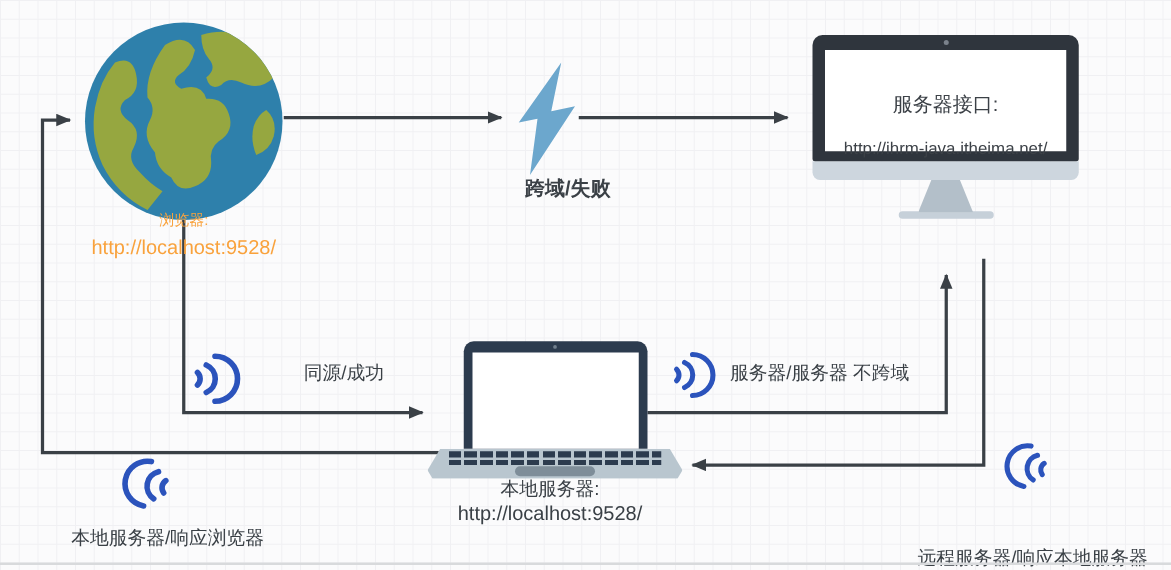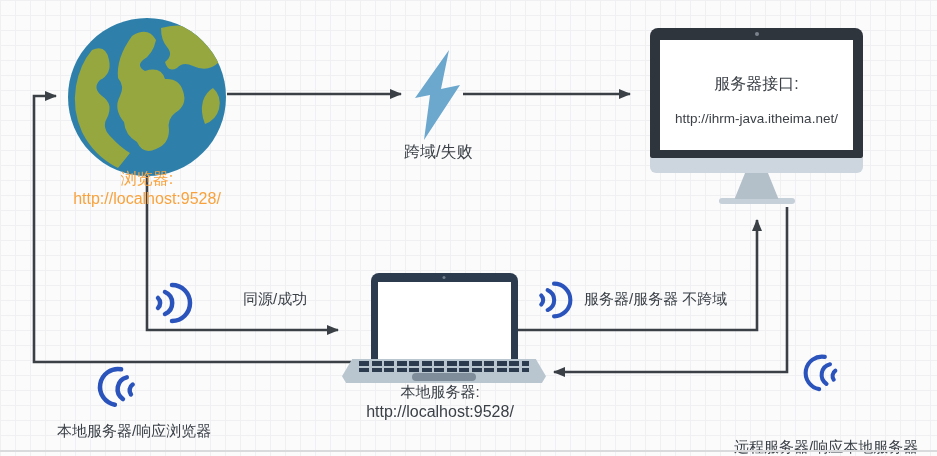--- a/index.html
+++ b/index.html
@@ -12,21 +12,21 @@
     background-size:15px 15px;
     font-family:"Liberation Sans","DejaVu Sans",sans-serif;
     color:#3a4046;
   }
   .abs{position:absolute;}
   .lbl{position:absolute;font-size:15px;line-height:1.2;color:#3a4046;white-space:nowrap;}
   .lbl.center{transform:translateX(-50%);}
   .orange{color:#f9a23c;}
   
   .monitor{position:absolute;left:650px;top:28px;width:213px;}
-  .m-frame{position:relative;height:130px;background:#2f353d;border-radius:8px 8px 2px 2px;}
+  .m-frame{position:relative;height:101px;background:#2f353d;border-radius:8px 8px 2px 2px;}
   .m-cam{position:absolute;left:50%;top:4px;width:4px;height:4px;border-radius:50%;background:#7b828c;transform:translateX(-50%);}
   .m-screen{position:absolute;left:10px;right:10px;top:12px;bottom:8px;background:#ffffff;
     display:flex;flex-direction:column;align-items:center;justify-content:flex-start;padding-top:34px;box-sizing:border-box;}
   .m-title{font-size:16px;color:#3c4147;}
   .m-url{font-size:13.5px;color:#3c4147;margin-top:16px;white-space:nowrap;}
   .m-chin{height:15px;background:#cdd6de;border-radius:0 0 6px 6px;}
   .m-stand{width:44px;height:26px;margin:0 auto;background:#b3bfc9;
     clip-path:polygon(24% 0,76% 0,100% 100%,0 100%);}
   .m-base{width:76px;height:6px;margin:-1px auto 0;background:#c6d0d9;border-radius:3px;}
   
@@ -73,27 +73,27 @@
         </clipPath>
       </defs>
     <circle cx="81" cy="81" r="79" fill="#2e80ab"></circle>
     <g clip-path="url(#gclip)" fill="#96a740">
       <path d="M26,34 Q40,28 43,44 Q46,58 34,64 Q26,72 36,80 Q48,88 41,102 Q35,112 46,122 Q54,131 64,137 L52,152 Q28,140 16,116 Q6,94 10,70 Q14,48 26,34 Z"></path>
       <path d="M66,20 Q82,10 90,24 Q87,38 77,44 Q70,50 79,55 Q95,50 99,63 Q113,62 117,75 Q122,89 109,97 Q101,103 103,114 Q103,128 90,133 Q77,139 71,126 Q59,119 58,106 Q47,93 54,80 Q59,70 52,62 Q50,42 66,20 Z"></path>
       <path d="M95,12 Q122,4 140,21 Q152,32 153,46 Q142,57 127,50 Q117,45 111,52 Q102,57 99,46 Q108,39 101,31 Q95,24 95,12 Z"></path>
       <path d="M147,72 Q156,80 153,93 Q150,104 139,108 Q134,96 137,85 Q140,76 147,72 Z"></path>
     </g>
   </svg>
-  <div class="lbl center orange" style="left:147px;top:169px;font-size:16px;">浏览器:</div>
+  <div class="lbl center orange" style="left:147px;top:169px;font-size:12px;">浏览器:</div>
   <div class="lbl center orange" style="left:147px;top:189px;font-size:16px;">http://localhost:9528/</div>
 
   <svg class="abs" style="left:410px;top:50px;" width="54" height="90" viewBox="0 0 48 90">
     <polygon points="36,0 2,48 17,45 11,90 47,35 28,39" fill="#6ca7cd"></polygon>
   </svg>
-  <div class="lbl" style="left:404px;top:142px;font-size:16px;">跨域/失败</div>
+  <div class="lbl" style="left:420px;top:142px;font-size:16px;font-weight:bold;">跨域/失败</div>
 
   <div class="monitor">
     <div class="m-frame">
       <div class="m-cam"></div>
       <div class="m-screen">
         <div class="m-title">服务器接口:</div>
         <div class="m-url">http://ihrm-java.itheima.net/</div>
       </div>
     </div>
     <div class="m-chin"></div>

